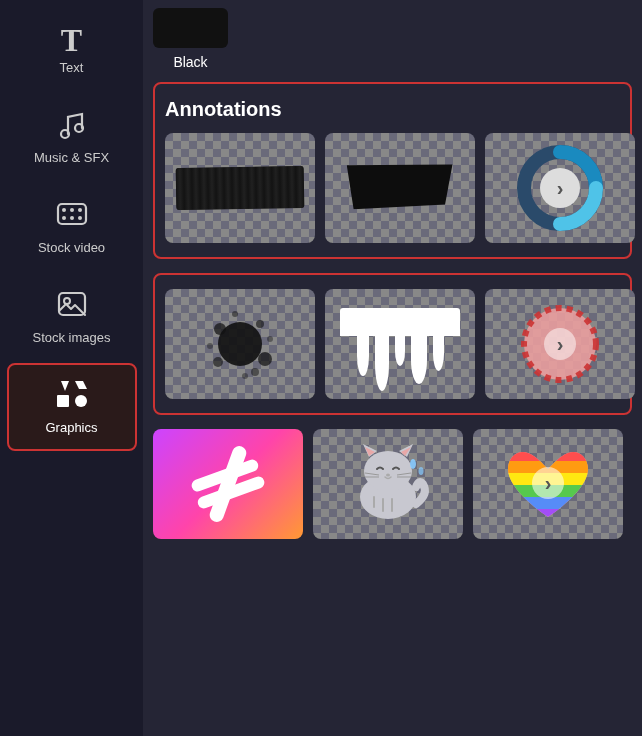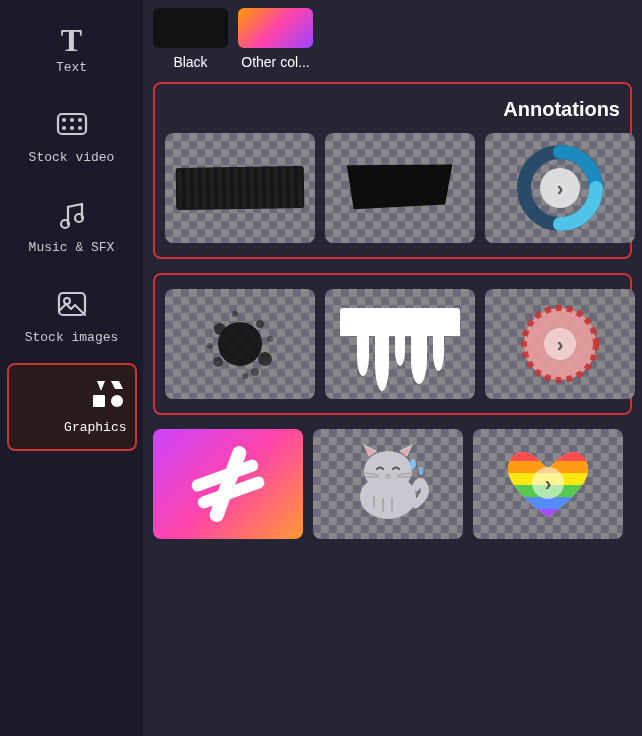--- a/index.html
+++ b/index.html
@@ -32,32 +32,30 @@
       padding: 14px 8px;
       border-radius: 8px;
       cursor: pointer;
       color: #ccc;
       margin-bottom: 4px;
     }
     .sidebar-item.active {
       border: 2px solid #cc3333;
       background: #2a1a1a;
       color: #fff;
-      align-items: flex-end;
     }
     .sidebar-icon {
       font-size: 28px;
       margin-bottom: 4px;
       line-height: 1;
     }
     .sidebar-label {
       font-size: 13px;
       text-align: center;
       color: inherit;
-      font-family: Liberation Mono, monospace;
     }
 
     
     .main-content {
       flex: 1;
       height: 736px;
       background: #252535;
       overflow-y: auto;
       padding: 0 10px 4px 10px;
     }
@@ -95,21 +93,20 @@
       border: 2px solid #cc3333;
       border-radius: 8px;
       padding: 14px 10px 14px 10px;
       margin-bottom: 14px;
     }
     .section-title {
       font-size: 20px;
       font-weight: bold;
       color: #fff;
       margin-bottom: 12px;
-      text-align: right;
     }
     .thumbnails-row {
       display: flex;
       gap: 10px;
     }
     .thumb {
       width: 150px;
       height: 110px;
       border-radius: 8px;
       background: #5a5a6a;
@@ -188,48 +185,48 @@
 
     .scrollbar-hidden::-webkit-scrollbar { display: none; }
   </style>
 </head>
 <body>
 
 <div class="sidebar">
   <div class="sidebar-item">
     <div class="sidebar-icon" style="font-size:32px; font-family:serif; font-weight:bold;">T</div>
     <span class="sidebar-label">Text</span>
+  </div>
+  <div class="sidebar-item">
+    <div class="sidebar-icon">
+      <svg width="34" height="34" viewBox="0 0 34 34" fill="none">
+        <path d="M13 27V10l14-3v14" stroke="#ccc" stroke-width="2.2" fill="none" stroke-linecap="round"></path>
+        <circle cx="10" cy="27" r="4" stroke="#ccc" stroke-width="2.2" fill="none"></circle>
+        <circle cx="24" cy="21" r="4" stroke="#ccc" stroke-width="2.2" fill="none"></circle>
+      </svg>
+    </div>
+    <span class="sidebar-label">Music &amp; SFX</span>
   </div>
   <div class="sidebar-item">
     <div class="sidebar-icon">
       <svg width="34" height="34" viewBox="0 0 34 34" fill="none">
         <rect x="3" y="7" width="28" height="20" rx="4" stroke="#ccc" stroke-width="2.2" fill="none"></rect>
         <circle cx="9" cy="13" r="2" fill="#ccc"></circle>
         <circle cx="17" cy="13" r="2" fill="#ccc"></circle>
         <circle cx="25" cy="13" r="2" fill="#ccc"></circle>
         <circle cx="9" cy="21" r="2" fill="#ccc"></circle>
         <circle cx="17" cy="21" r="2" fill="#ccc"></circle>
         <circle cx="25" cy="21" r="2" fill="#ccc"></circle>
       </svg>
     </div>
     <span class="sidebar-label">Stock video</span>
   </div>
   <div class="sidebar-item">
     <div class="sidebar-icon">
       <svg width="34" height="34" viewBox="0 0 34 34" fill="none">
-        <path d="M13 27V10l14-3v14" stroke="#ccc" stroke-width="2.2" fill="none" stroke-linecap="round"></path>
-        <circle cx="10" cy="27" r="4" stroke="#ccc" stroke-width="2.2" fill="none"></circle>
-        <circle cx="24" cy="21" r="4" stroke="#ccc" stroke-width="2.2" fill="none"></circle>
-      </svg>
-    </div>
-    <span class="sidebar-label">Music &amp; SFX</span>
-  </div>
-  <div class="sidebar-item">
-    <div class="sidebar-icon">
-      <svg width="34" height="34" viewBox="0 0 34 34" fill="none">
         <rect x="4" y="6" width="26" height="22" rx="4" stroke="#ccc" stroke-width="2.2" fill="none"></rect>
         <circle cx="12" cy="14" r="3" stroke="#ccc" stroke-width="2" fill="none"></circle>
         <path d="M4 24l7-7 5 5 4-4 10 10" stroke="#ccc" stroke-width="2" fill="none" stroke-linecap="round" stroke-linejoin="round"></path>
       </svg>
     </div>
     <span class="sidebar-label">Stock images</span>
   </div>
   <div class="sidebar-item active">
     <div class="sidebar-icon">
       <svg width="38" height="32" viewBox="0 0 38 32" fill="none">
@@ -242,24 +239,20 @@
     <span class="sidebar-label">Graphics</span>
   </div>
 </div>
 
 <div class="main-content scrollbar-hidden">
 
   <div class="color-row">
     <div class="color-swatch-container">
       <div class="color-swatch black"></div>
       <span class="color-label">Black</span>
-    </div>
-    <div class="color-swatch-container">
-      <div class="color-swatch other"></div>
-      <span class="color-label">Other col...</span>
     </div>
   </div>
 
   <div class="section">
     <div class="section-title">Annotations</div>
     <div class="thumbnails-row">
 
       <div class="thumb checkerboard">
         <div style="width:85%; height:42px; background:#1a1a1a; border-radius:3px; transform:rotate(-1deg); position:relative; overflow:hidden;">
           <div style="position:absolute; top:0; left:0; right:0; bottom:0; background:repeating-linear-gradient(90deg, #111 0px, #222 4px, #111 8px); opacity:0.8;"></div>

